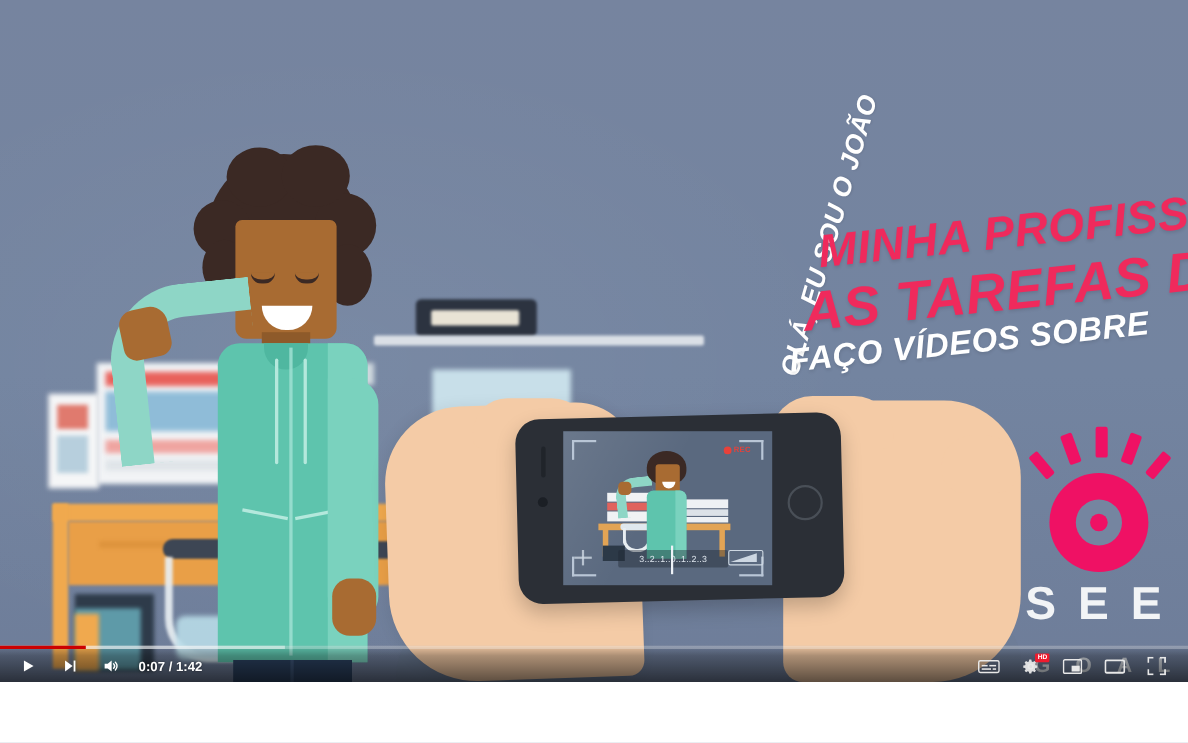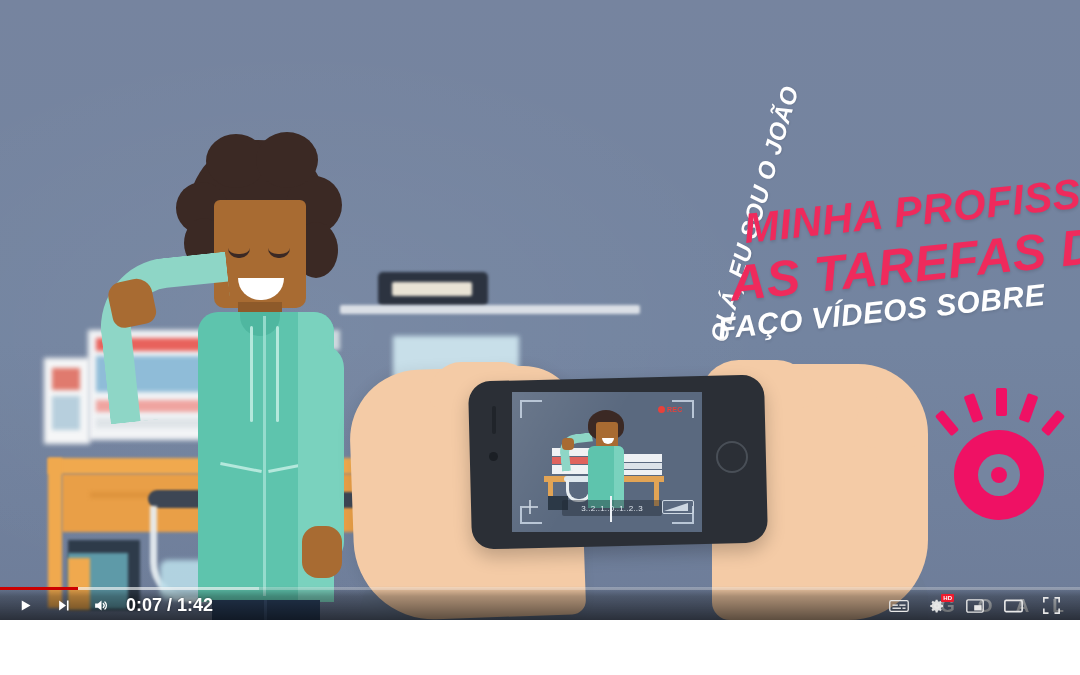--- a/index.html
+++ b/index.html
@@ -404,21 +404,21 @@
     position:absolute; left:0; top:5px; width:1080px; height:29px;
     display:flex; align-items:center;
   }
   .ctrl-left{ display:flex; align-items:center; padding-left:6px; }
   .ctrl-right{ display:flex; align-items:center; margin-left:auto; padding-right:10px; }
   .cbtn{
     width:38px; height:29px; display:flex; align-items:center; justify-content:center;
     cursor:pointer; position:relative;
   }
   .time-txt{
-    color:#ffffff; font-size:18px; font-weight:bold;
+    color:#ffffff; font-size:12px; font-weight:bold;
     font-family:"Liberation Sans", sans-serif; padding:0 8px 0 6px;
     text-shadow:0 0 2px rgba(0,0,0,.5);
   }
   .hd-badge{
     position:absolute; right:2px; top:3px;
     background:#ef1b2e; color:#fff; font-size:6px; font-weight:bold;
     padding:0px 2px; border-radius:1px; line-height:8px;
     font-family:"Liberation Sans", sans-serif;
   }
 
@@ -564,20 +564,21 @@
 
       <div class="logo">
         <div class="ray r1"></div>
         <div class="ray r2"></div>
         <div class="ray r3"></div>
         <div class="ray r4"></div>
         <div class="ray r5"></div>
         <div class="eye-outer"></div>
         <div class="eye-ring"></div>
         <div class="eye-pupil"></div>
+        <div class="logo-see">SEE</div>
         <div class="logo-goal">GOAL</div>
       </div>
 
     </div>
 
     <div class="controls">
 
       <div class="progress-wrap">
         <div class="progress-track"></div>
         <div class="progress-load" style="width:24%"></div>

